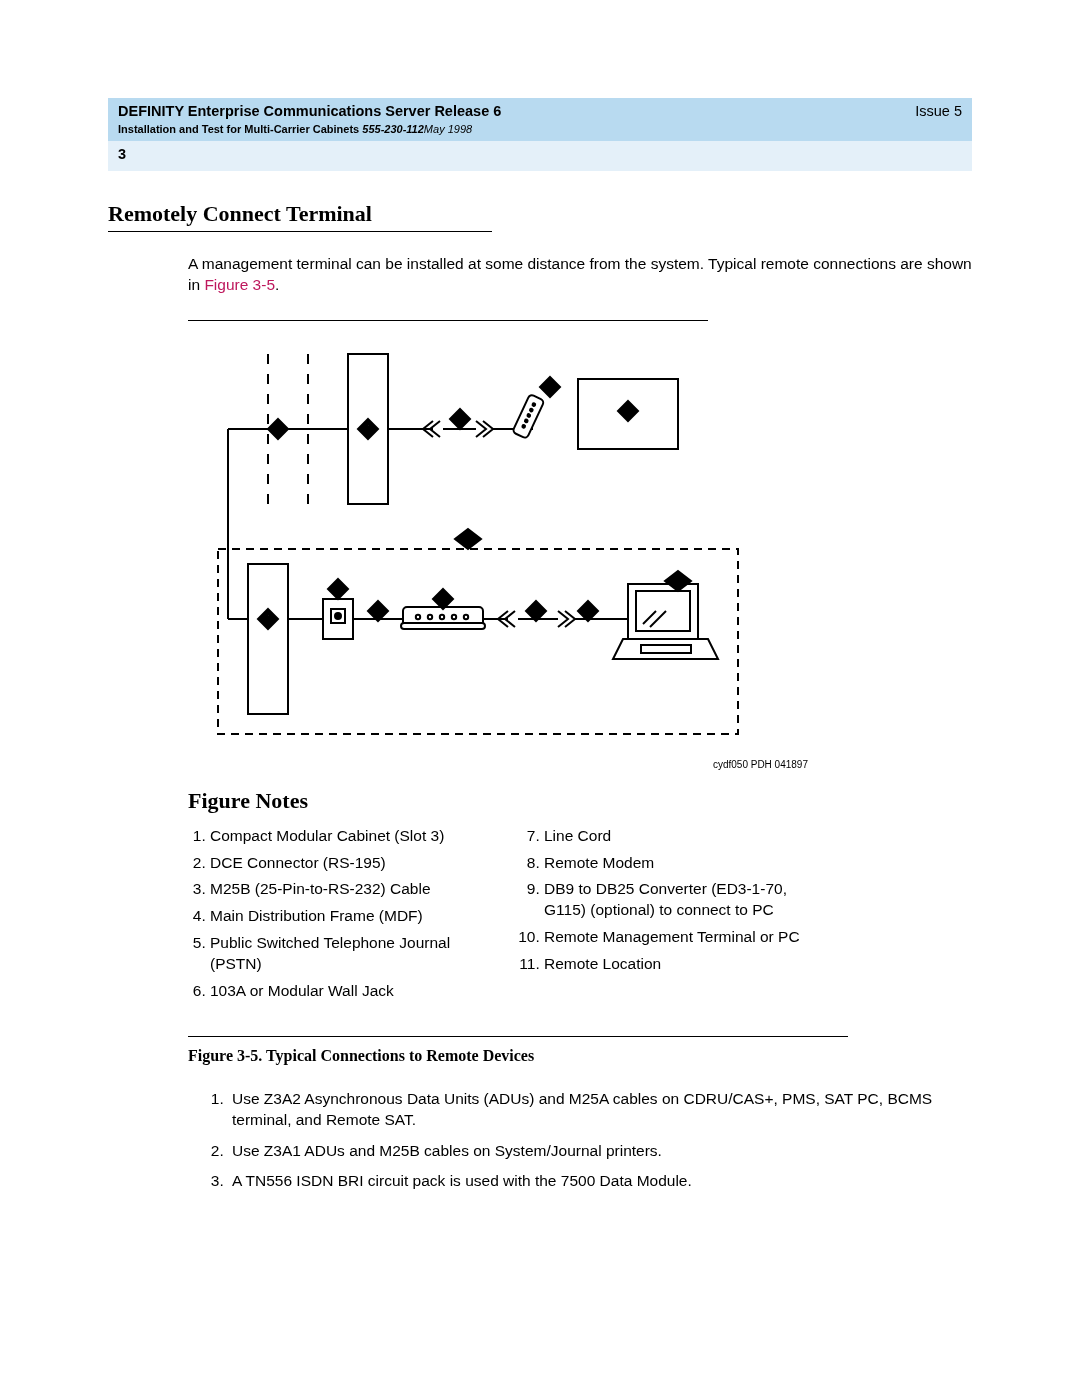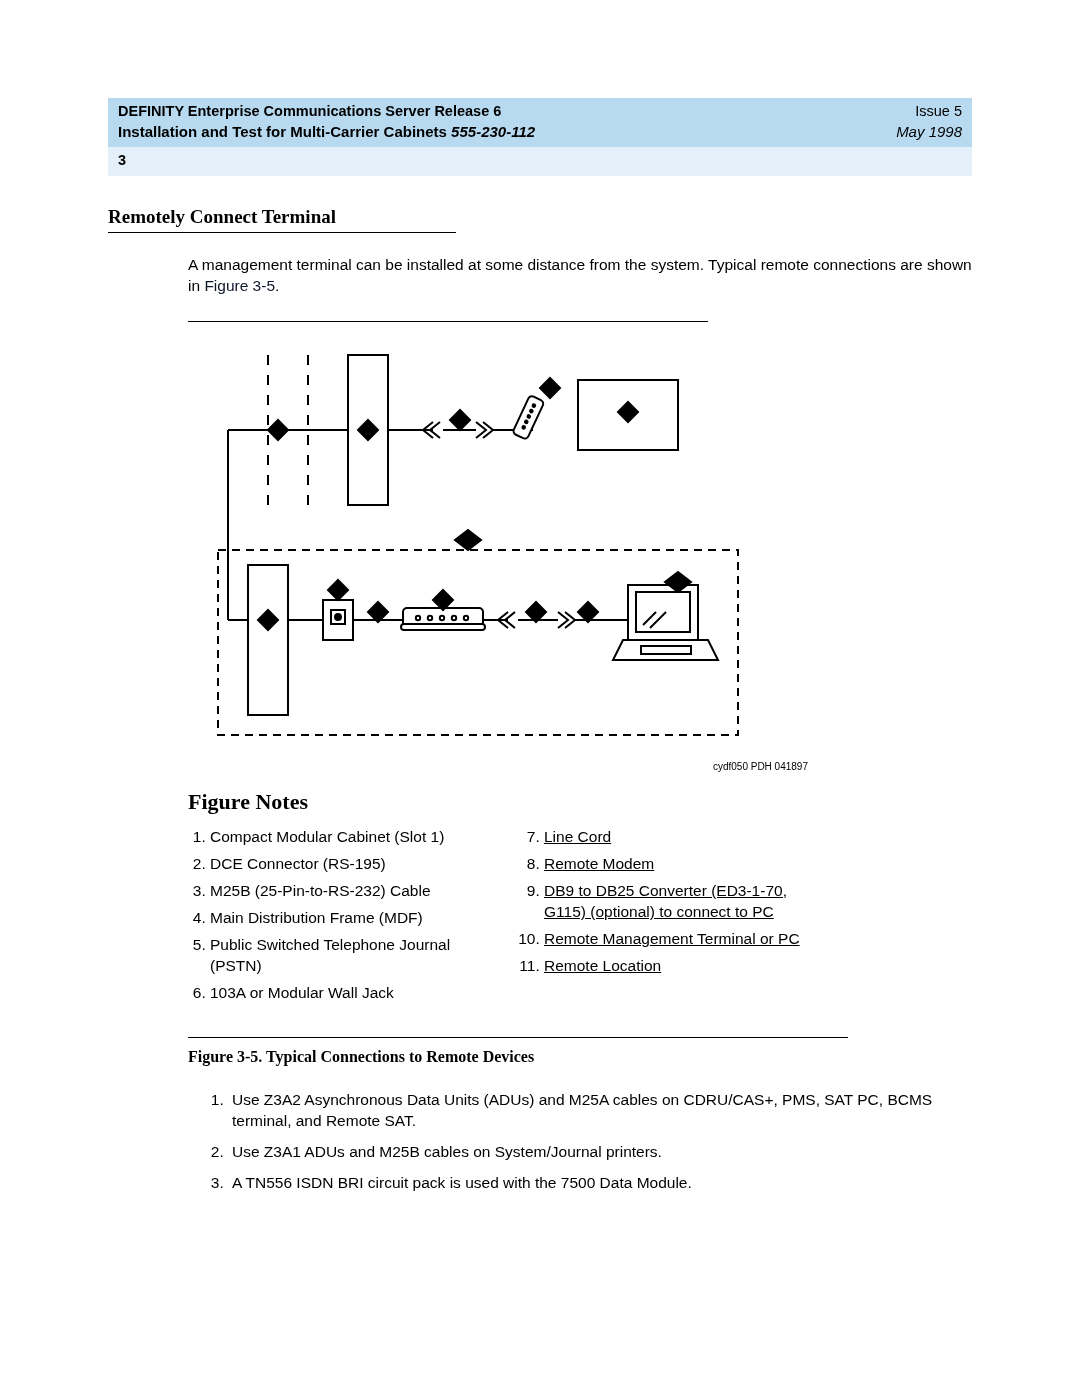--- a/index.html
+++ b/index.html
@@ -18,50 +18,49 @@
     display: flex;
     justify-content: space-between;
     padding: 4px 10px 0 10px;
     font-size: 14.5px;
     gap: 28px;
   }
   .header-top .left { font-weight: bold; }
   .header-top .right { text-align: right; }
   .header-bot {
     display: flex;
-    justify-content: space-between;
+    justify-content: flex-start;
     padding: 0 10px 5px 10px;
-    font-size: 15px;
-    gap: 36px;
+    font-size: 11px;
   }
   .header-bot .left { font-weight: bold; }
   .header-bot .left .docnum { font-style: italic; }
   .header-bot .right { font-style: italic; }
   .crumb {
     background: #e4f0f9;
     padding: 4px 10px 6px 10px;
     font-size: 14.5px;
     display: flex;
     gap: 10px;
   }
   .crumb .chapnum { font-weight: bold; width: 14px; }
   .crumb .chaptxt { }
   .crumb .install-italic { font-style: italic; display:block; }
   h2.section {
     font-family: "Times New Roman", Times, serif;
     font-weight: bold;
-    font-size: 19px;
+    font-size: 22px;
     margin-top: 28px;
     border-bottom: 1.5px solid #000;
     display: inline-block;
     padding-bottom: 2px;
     padding-right: 120px;
   }
   .intro { margin: 22px 0 0 80px; }
-  .intro a { color: #0f172a; text-decoration: none; }
+  .intro a { color: #be185d; text-decoration: none; }
   .figure-block { margin-top: 24px; }
   .fig-rule-top { border-top: 1.5px solid #000; width: 520px; margin-left: 80px; }
   .diagram-wrap { margin: 18px 0 4px 100px; }
   .fig-credit { font-size: 10px; text-align: right; width: 600px; margin-left: 100px; }
   h3.fignotes {
     font-family: "Times New Roman", Times, serif;
     font-weight: bold;
     font-size: 22px;
     margin: 14px 0 10px 80px;
   }
@@ -69,21 +68,21 @@
     display: flex;
     margin-left: 80px;
     gap: 28px;
   }
   .notes-cols ol {
     list-style: decimal;
     padding-left: 22px;
   }
   .notes-cols ol li { margin-bottom: 6px; }
   .notes-cols .col { width: 300px; }
-  .notes-cols .colb { width: 300px; text-decoration: underline; }
+  .notes-cols .colb { width: 300px; }
   .notes-cols .colb ol { list-style: decimal; padding-left:28px; }
   .fig-caption-rule { border-top:1.5px solid #000; margin: 28px 0 8px 80px; width: 660px; }
   .fig-caption {
     font-family: Liberation Serif, serif;
     font-weight: bold;
     font-size: 16px;
     margin-left: 80px;
   }
   ol.typical {
     margin: 22px 0 0 120px;
@@ -244,21 +243,21 @@
     </svg>
   </div>
   <div class="fig-credit">cydf050 PDH 041897</div>
 </div>
 
 <h3 class="fignotes">Figure Notes</h3>
 
 <div class="notes-cols">
   <div class="col">
     <ol start="1">
-      <li>Compact Modular Cabinet (Slot 1)</li>
+      <li>Compact Modular Cabinet (Slot 3)</li>
       <li>DCE Connector (RS-195)</li>
       <li>M25B (25-Pin-to-RS-232) Cable</li>
       <li>Main Distribution Frame (MDF)</li>
       <li>Public Switched Telephone Journal (PSTN)</li>
       <li>103A or Modular Wall Jack</li>
     </ol>
   </div>
   <div class="colb">
     <ol start="7">
       <li>Line Cord</li>

